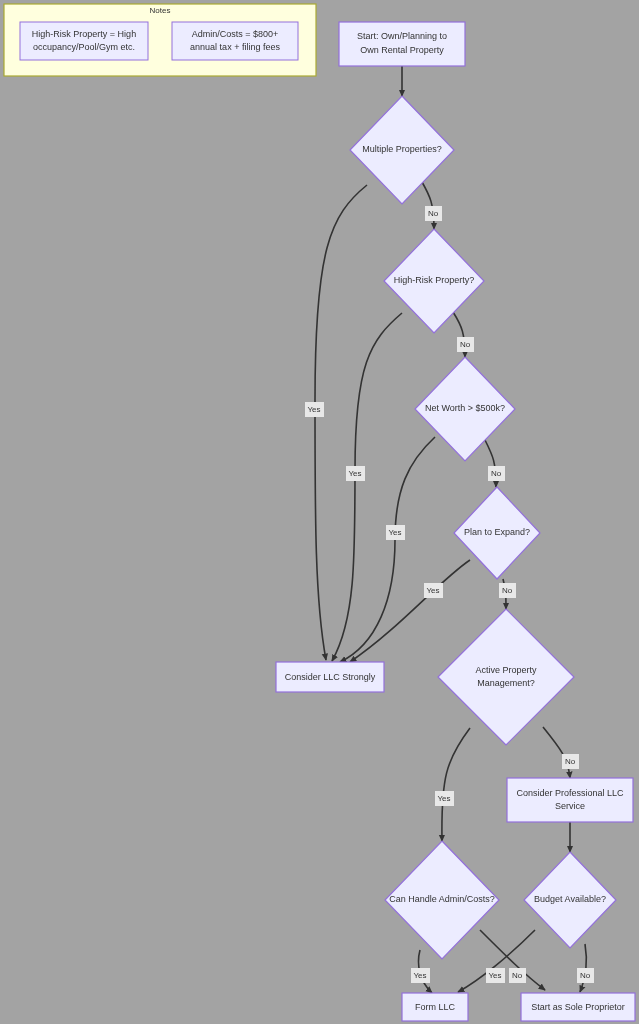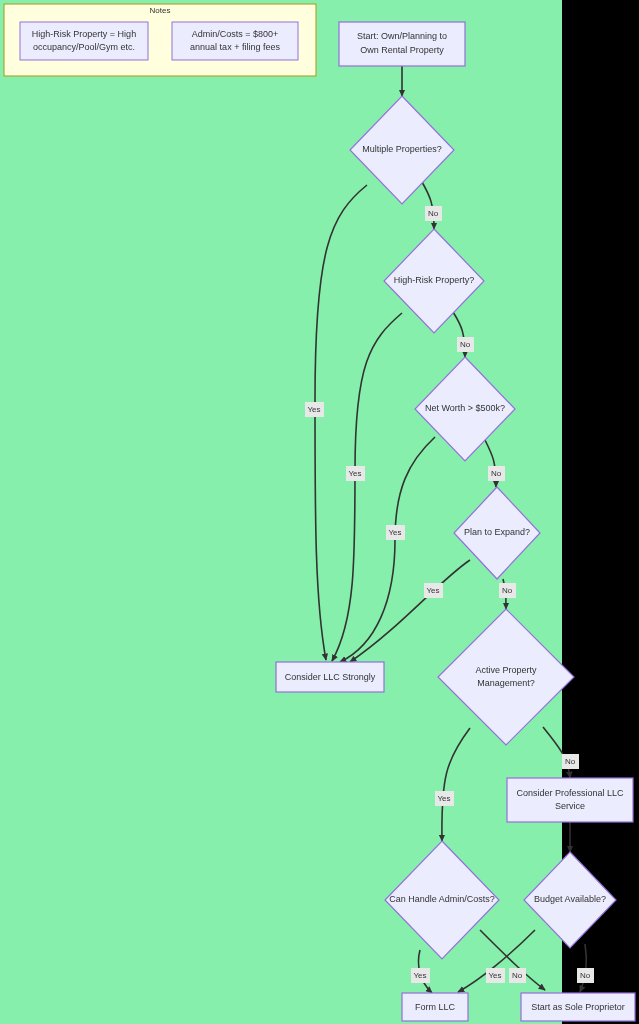--- a/index.html
+++ b/index.html
@@ -8,23 +8,23 @@
     background: #000000;
   }
   body {
     width: 639px;
     height: 1024px;
     overflow: hidden;
     font-family: "Liberation Sans", sans-serif;
   }
   #chart-root {
     position: relative;
-    width: 562px;
+    width: 639px;
     height: 1024px;
-    background: #86efac;
+    background: #a3a3a3;
   }
   svg#flow {
     display: block;
     width: 639px;
     height: 1024px;
   }
   .node-text {
     font-family: "Liberation Sans", sans-serif;
     font-size: 9px;
     fill: #333333;

